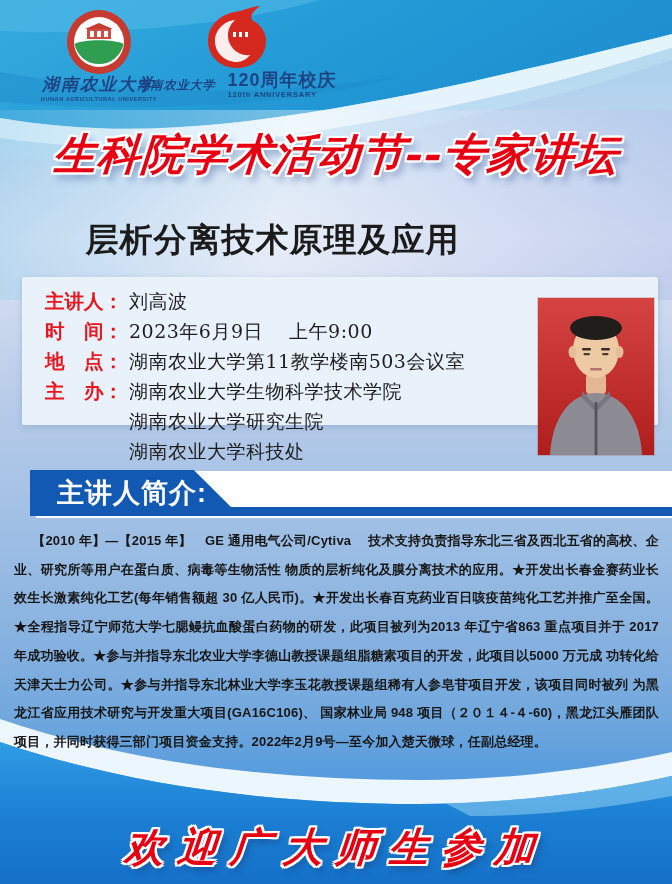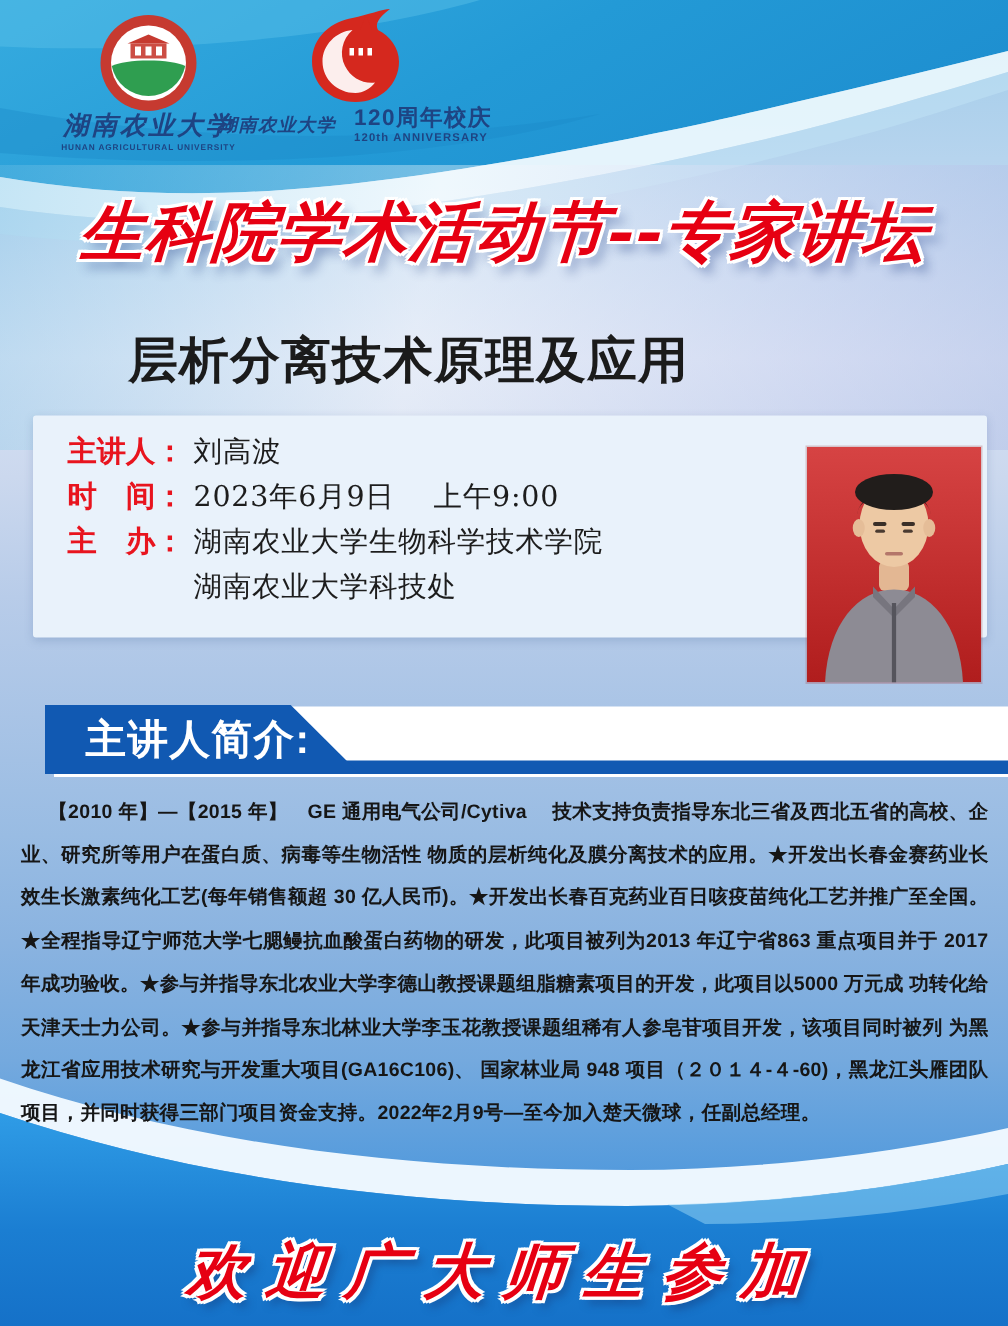--- a/index.html
+++ b/index.html
@@ -25,21 +25,21 @@
   .seal{display:block;margin:0 auto;}
   .cn-name{font-family:"DejaVu Serif",serif;font-style:italic;font-weight:bold;
     color:#1e4483;font-size:17px;letter-spacing:2px;white-space:nowrap;line-height:1.05;}
   .en-name{color:#1e4483;font-size:5.5px;letter-spacing:.6px;white-space:nowrap;margin-top:2px;font-weight:bold;}
   .emblem{display:block;margin:0 auto;}
   .ann-row{display:flex;align-items:center;justify-content:center;margin-top:1px;}
   .ann-cn-name{font-family:"DejaVu Serif",serif;font-style:italic;font-weight:bold;
     color:#1e4483;font-size:12px;letter-spacing:1px;white-space:nowrap;}
   .ann-divider{width:1px;height:24px;background:#1e4483;margin:0 6px;}
   .ann-right{display:flex;flex-direction:column;line-height:1.1;}
-  .ann-title-cn{color:#1e4483;font-size:15px;font-weight:bold;letter-spacing:1px;white-space:nowrap;}
+  .ann-title-cn{color:#1e4483;font-size:18px;font-weight:bold;letter-spacing:1px;white-space:nowrap;}
   .ann-title-en{color:#1e4483;font-size:7.5px;font-weight:bold;letter-spacing:.8px;white-space:nowrap;}
 
   
   .title{
     position:absolute;left:0;top:126px;width:672px;text-align:center;
     font-family:"DejaVu Serif",serif;font-style:italic;font-weight:bold;
     font-size:43px;letter-spacing:1px;color:#e60012;white-space:nowrap;
     text-shadow:
       -2px -2px 0 #fff, 2px -2px 0 #fff, -2px 2px 0 #fff, 2px 2px 0 #fff,
       0 -2px 0 #fff, 0 2px 0 #fff, -2px 0 0 #fff, 2px 0 0 #fff,
@@ -172,22 +172,30 @@
     <div class="rows">
       <div class="row">
         <span class="lbl">主讲人：</span>
         <span class="val">刘高波</span>
       </div>
       <div class="row">
         <span class="lbl">时　间：</span>
         <span class="val">2023年6月9日　 上午9:00</span>
       </div>
       <div class="row">
+        <span class="lbl">地　点：</span>
+        <span class="val">湖南农业大学第11教学楼南503会议室</span>
+      </div>
+      <div class="row">
         <span class="lbl">主　办：</span>
         <span class="val">湖南农业大学生物科学技术学院</span>
+      </div>
+      <div class="row">
+        <span class="lbl"></span>
+        <span class="val">湖南农业大学研究生院</span>
       </div>
       <div class="row">
         <span class="lbl"></span>
         <span class="val">湖南农业大学科技处</span>
       </div>
     </div>
 
     <svg class="photo" viewBox="0 0 116 157">
       <rect x="0" y="0" width="116" height="157" fill="#cf2222"></rect>
       <rect x="0" y="0" width="116" height="157" fill="url(#ph)" opacity="0.15"></rect>

